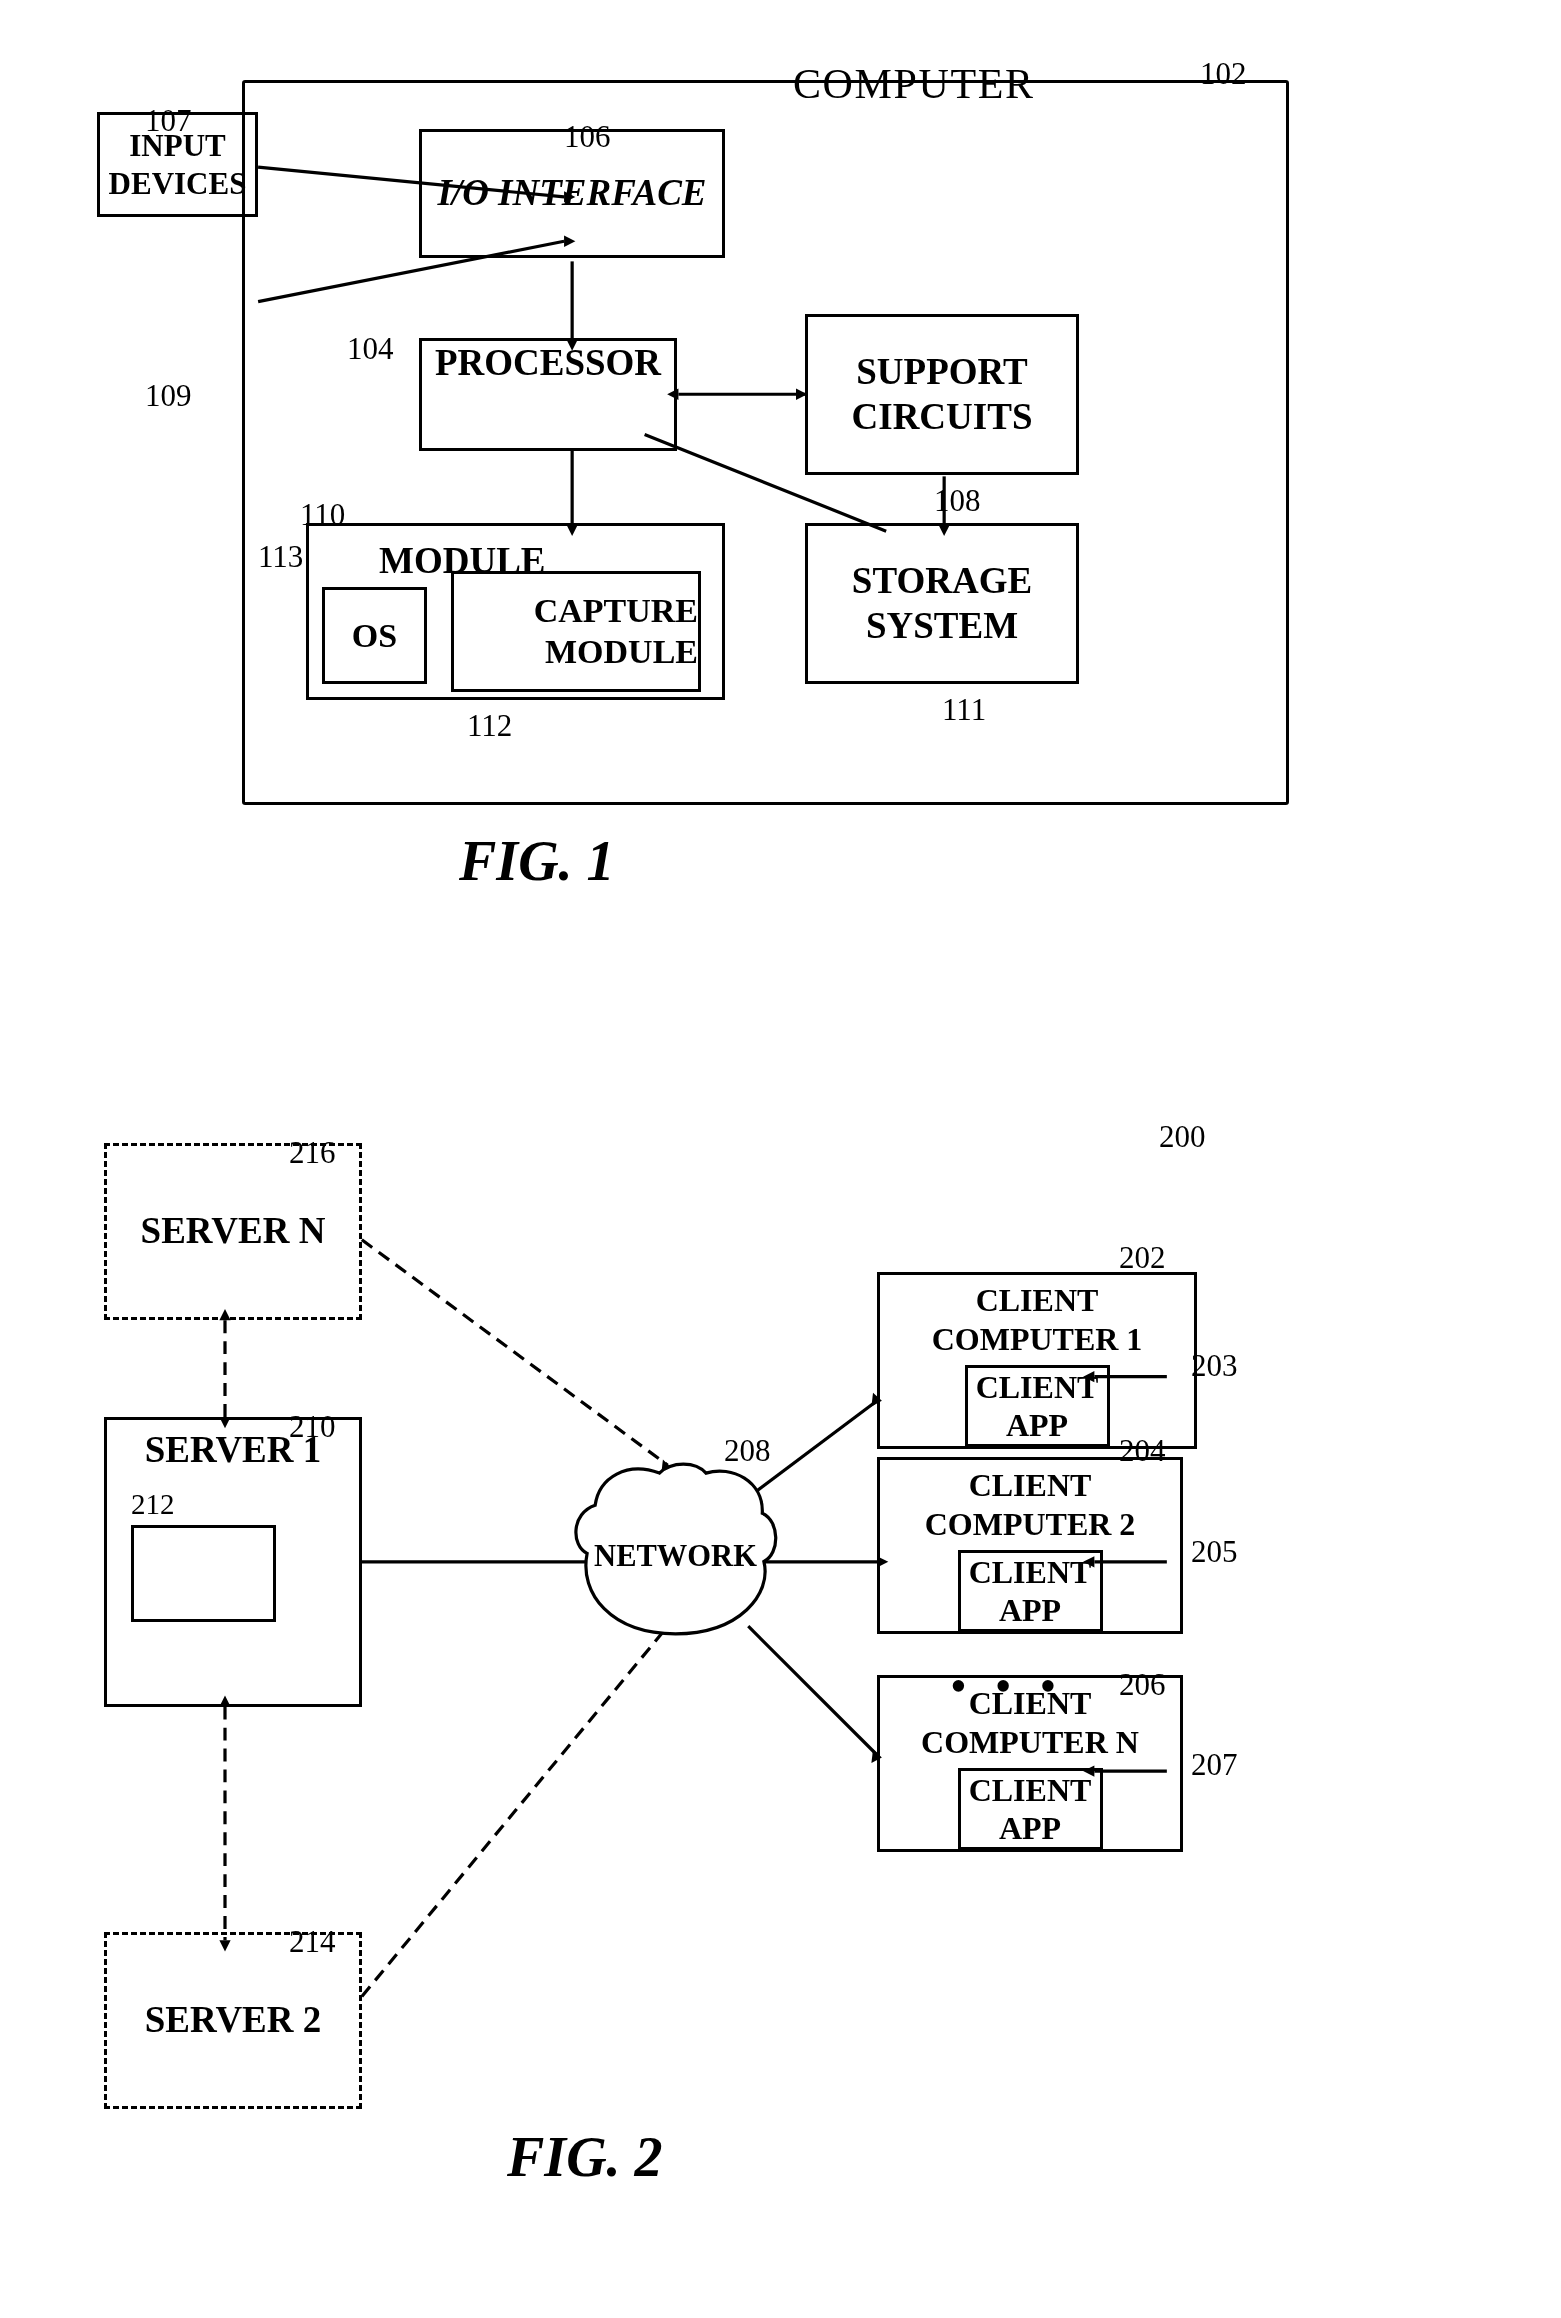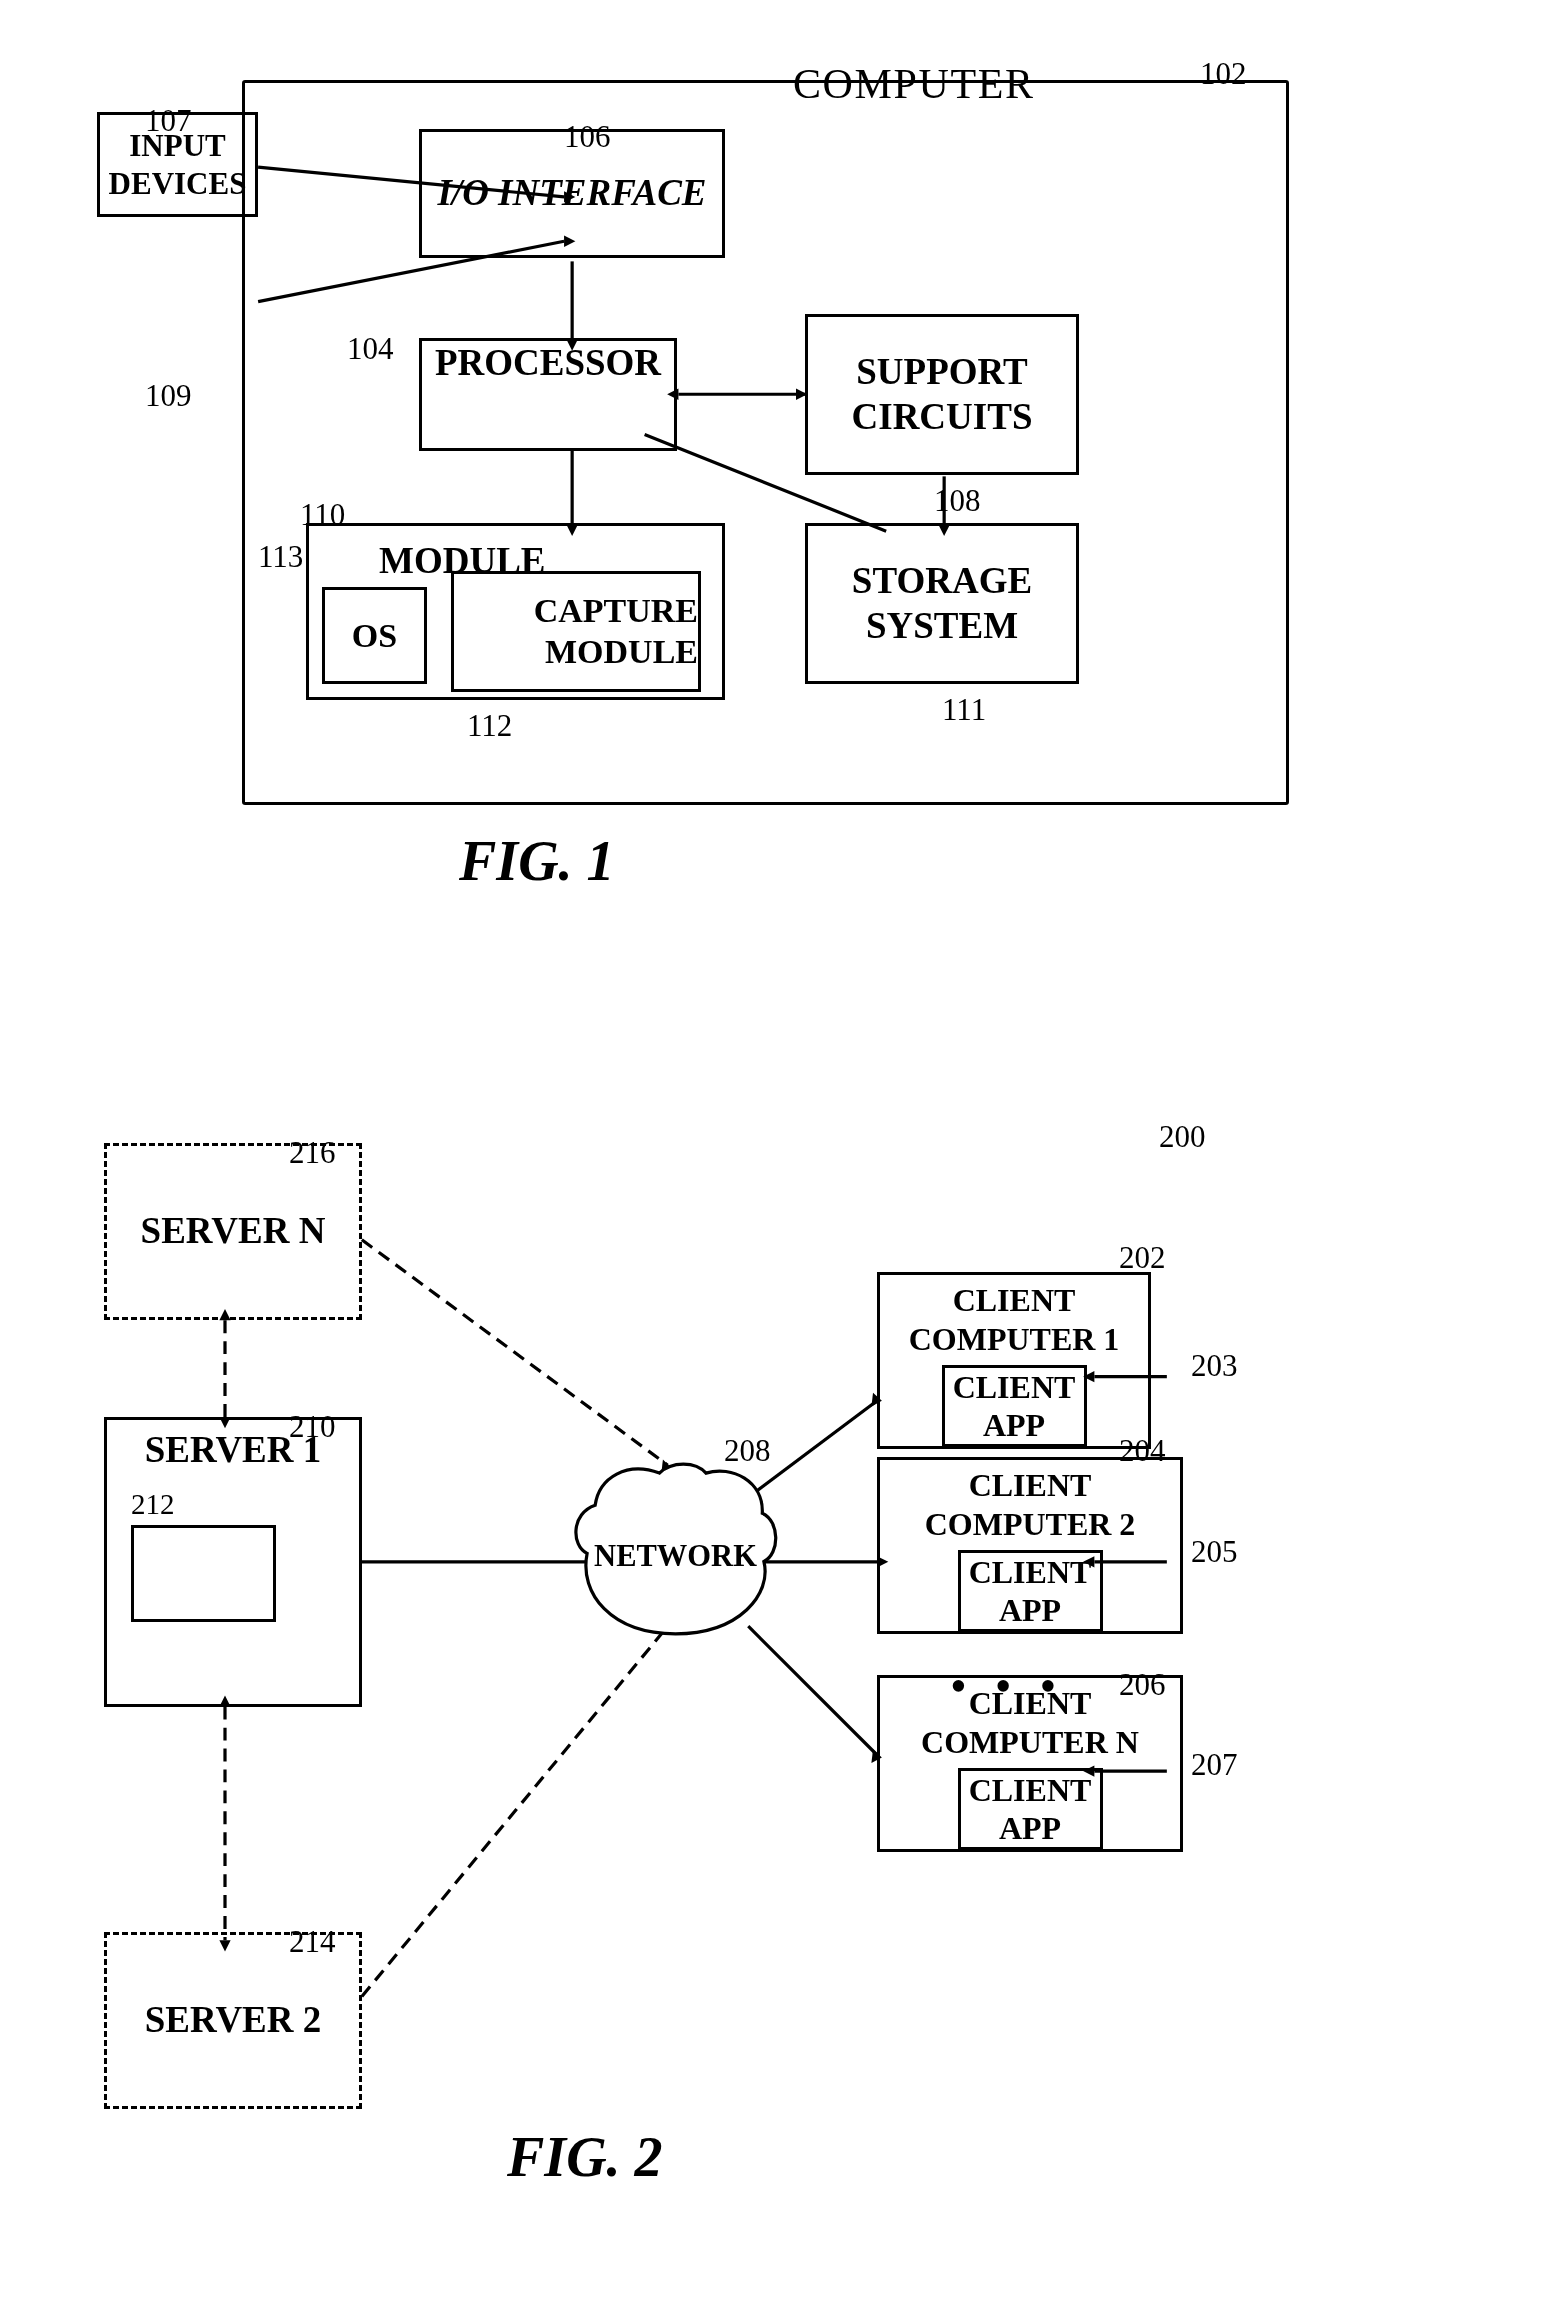--- a/index.html
+++ b/index.html
@@ -453,21 +453,21 @@
 
     <div class="network-cloud" style="top:346px; left:499px; width:225px; height:209px;">
       <svg viewBox="0 0 280 260" width="225" height="209" xmlns="http://www.w3.org/2000/svg">
         <path d="M140,220 C60,220 20,170 30,120 C10,110 10,70 40,60 C45,25 80,5 120,20 C135,5 165,5 178,20 C210,10 250,30 248,70 C270,80 270,120 250,130 C260,170 220,220 140,220 Z" fill="#fff" stroke="#000" stroke-width="4"></path>
         <text x="140" y="135" text-anchor="middle" font-size="38" font-weight="bold" font-family="Times New Roman, serif">NETWORK</text>
       </svg>
     </div>
 
     <div class="ref" style="top:322px; left:660px;">208</div>
 
-    <div class="solid-box" style="top:161px; left:813px; width:274px; height:177px; flex-direction:column; align-items:flex-start; justify-content:flex-start; padding:6.4px;">
+    <div class="solid-box" style="top:161px; left:813px; width:320px; height:177px; flex-direction:column; align-items:flex-start; justify-content:flex-start; padding:6.4px;">
       <div class="box-label-sm" style="width:100%; text-align:center; margin-bottom:6.4px;">CLIENT COMPUTER 1</div>
       <div style="border:3.2px solid #000; width:145px; height:97px; margin:0 auto; display:flex; align-items:center; justify-content:center;">
         <div class="box-label-sm">CLIENT APP</div>
       </div>
     </div>
 
     <div class="ref" style="top:129px; left:1055px;">202</div>
 
     <div class="ref" style="top:237px; left:1127px;">203</div>
 

